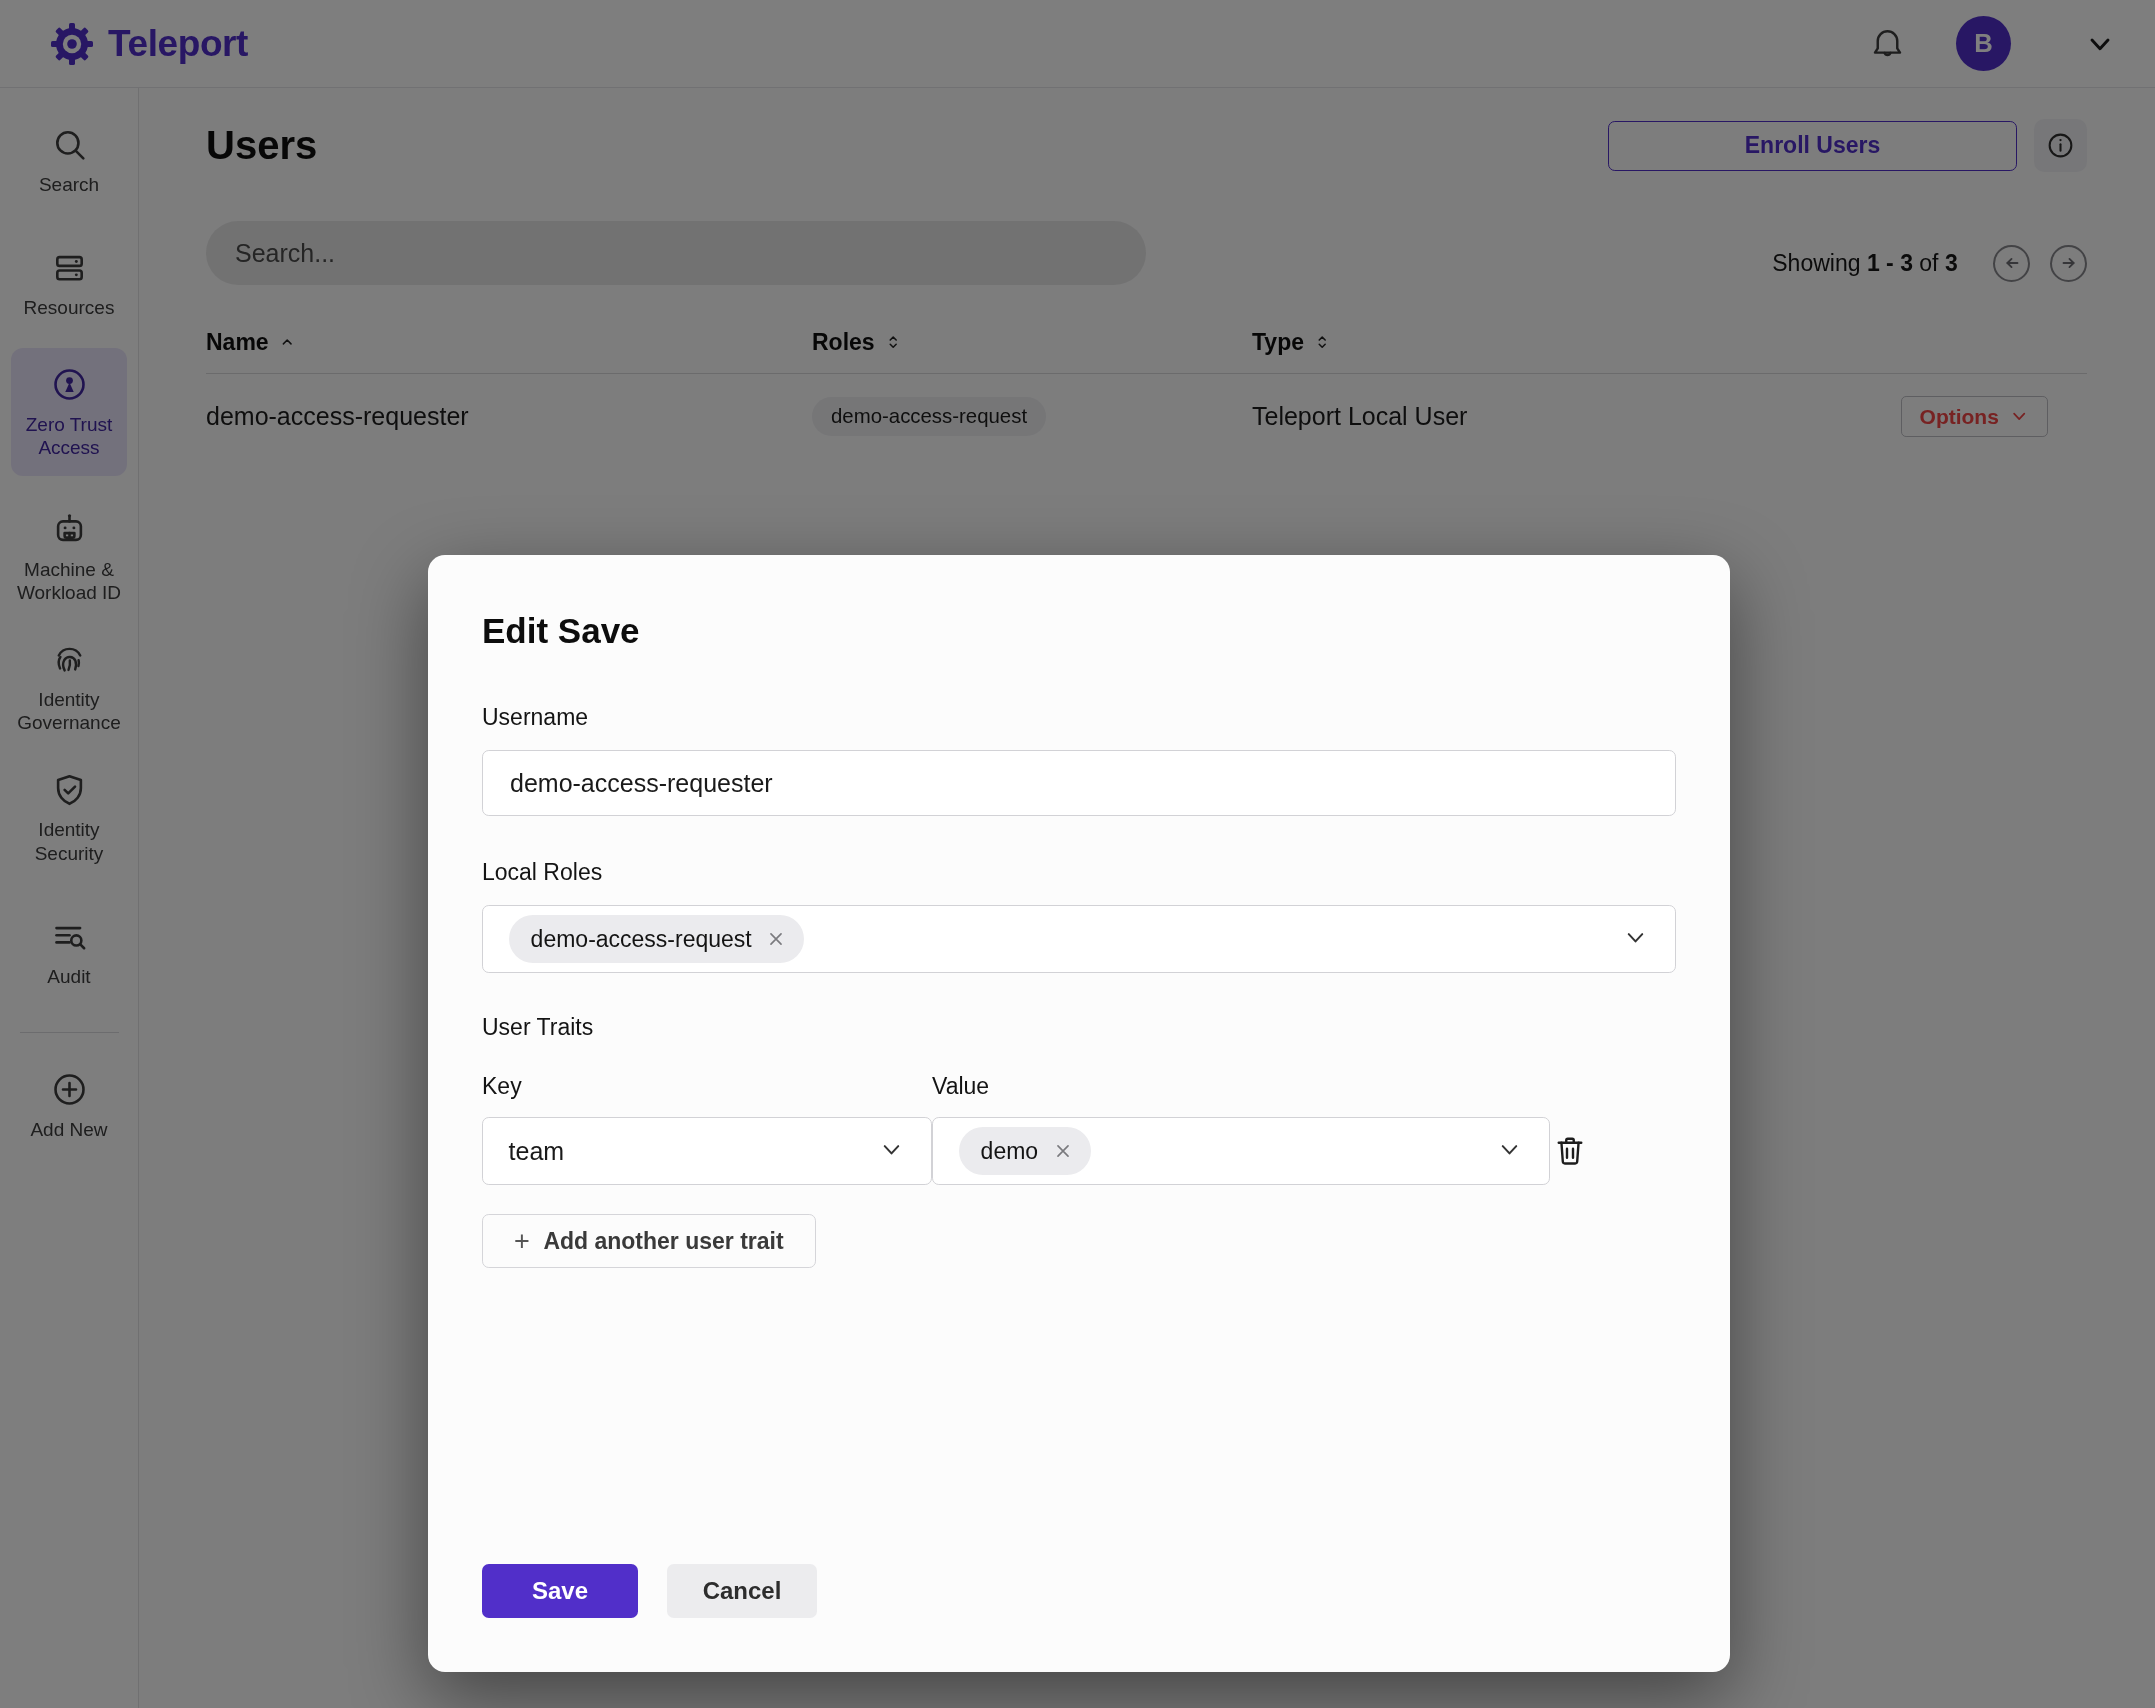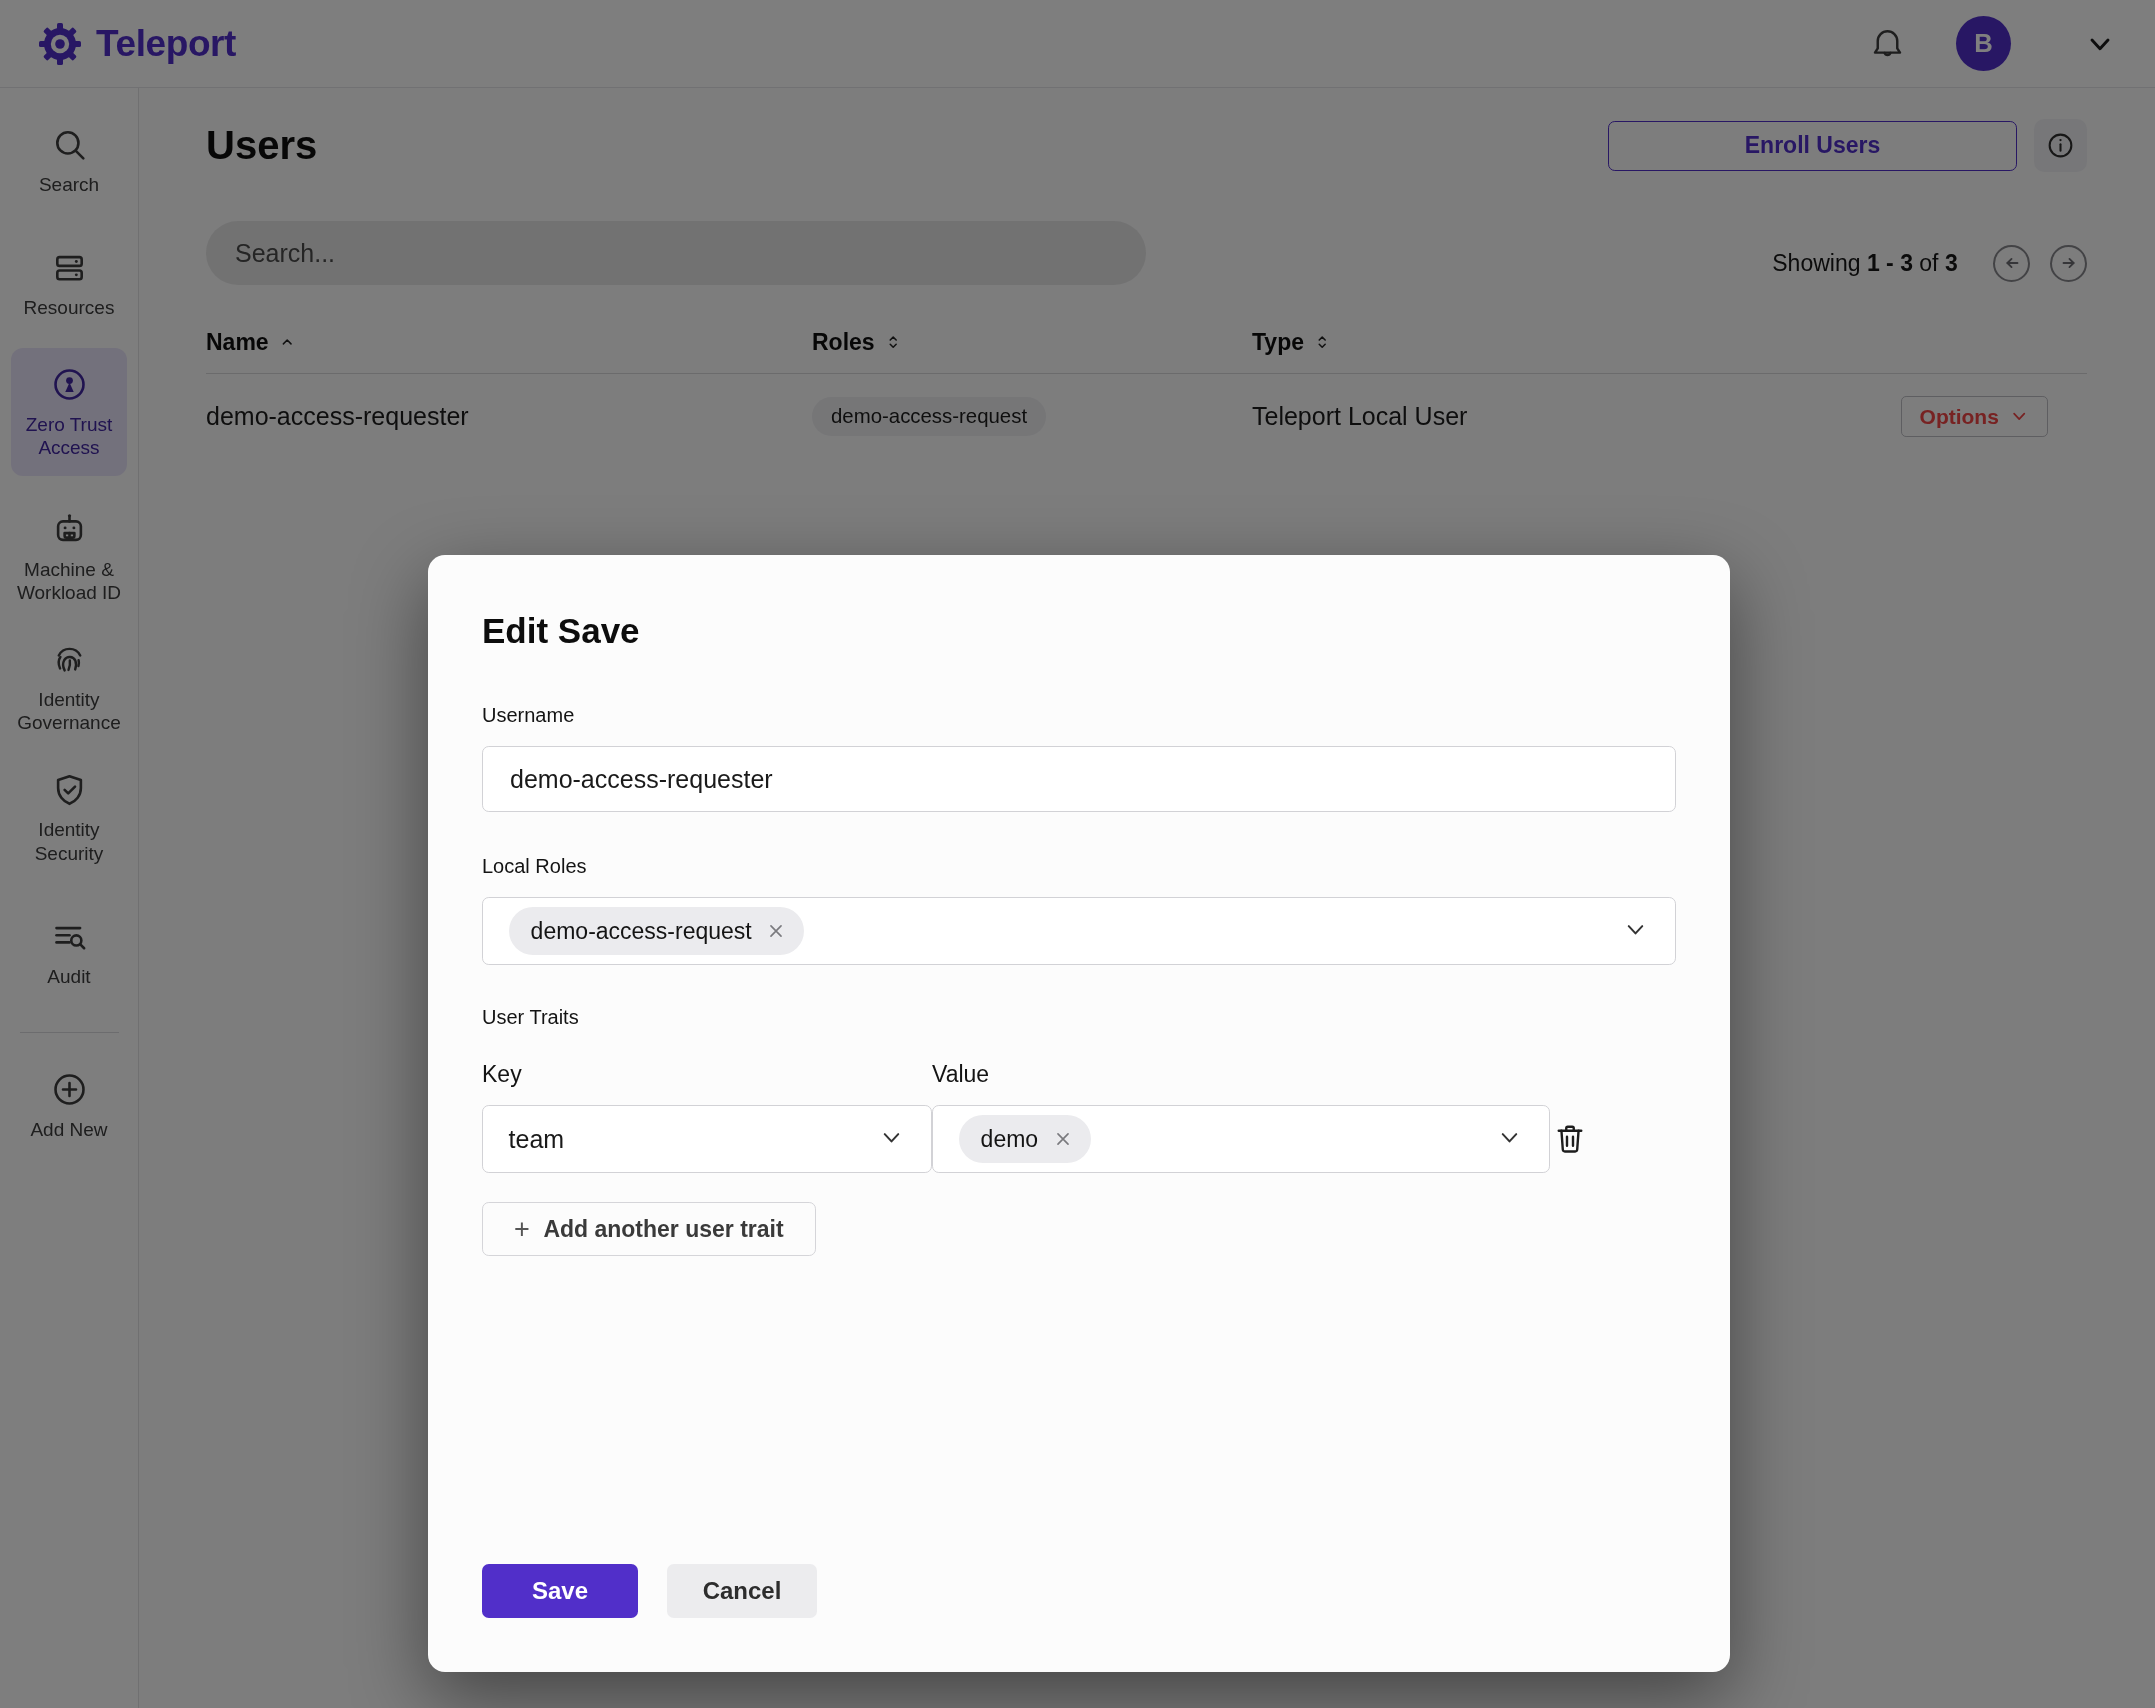--- a/index.html
+++ b/index.html
@@ -9,21 +9,21 @@
     background: #FAFAFB;
     position: relative;
     color: #1b1b1b;
   }
   .app { position: absolute; inset: 0; }
 
   
   .topbar {
     position: absolute; top: 0; left: 0; right: 0; height: 88px;
     background: #FCFCFD; border-bottom: 0.9px solid #E3E3E6;
-    display: flex; align-items: center; padding: 0 39px 0 36px; z-index: 2;
+    display: flex; align-items: center; padding: 0 39px 0 48px; z-index: 2;
   }
   .logo { display: flex; align-items: center; gap: 12px; cursor: pointer; }
   .logo svg { width: 48px; height: 48px; }
   .logo-text { font-size: 37px; font-weight: 700; color: #512FC9; letter-spacing: -0.4px; }
   .topbar-right { margin-left: auto; display: flex; align-items: center; gap: 49px; }
   .bell { width: 39px; height: 39px; color: #3d3d3d; cursor: pointer; }
   .bell svg { width: 39px; height: 39px; }
   .avatar {
     width: 55px; height: 55px; border-radius: 50%;
     background: #512FC9; color: #fff; font-weight: 700; font-size: 25.6px;
@@ -125,21 +125,21 @@
 
   
   .overlay { position: absolute; inset: 0; background: rgba(0,0,0,0.50); z-index: 5; }
   .modal {
     position: absolute; left: 428px; top: 555px; width: 1302px; height: 1117px;
     background: #FCFCFC; border-radius: 17px; z-index: 10;
     box-shadow: 0 25.6px 77px rgba(0,0,0,0.45);
     padding: 0 54px;
   }
   .modal-title { margin-top: 56px; font-size: 35px; font-weight: 700; color: #0d0d0d; }
-  .field-label { font-size: 20px; color: #141414; }
+  .field-label { font-size: 23px; color: #141414; }
   .lbl-username { margin-top: 53px; }
   .text-input {
     margin-top: 19px; width: 100%; height: 66px; border: 0.9px solid #D2D2D6;
     border-radius: 6.8px; background: #FFFFFF; padding: 0 27px; font-size: 25px;
     color: #1a1a1a; font-family: inherit; outline: none; display: block;
   }
   .lbl-roles { margin-top: 43px; }
   .select-box {
     margin-top: 19px; height: 68px; border: 0.9px solid #D2D2D6; border-radius: 6.8px;
     background: #FFFFFF; display: flex; align-items: center; padding: 0 25.6px;

